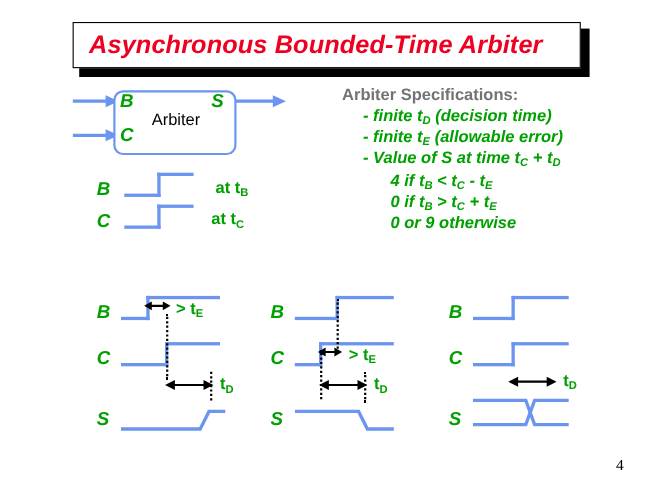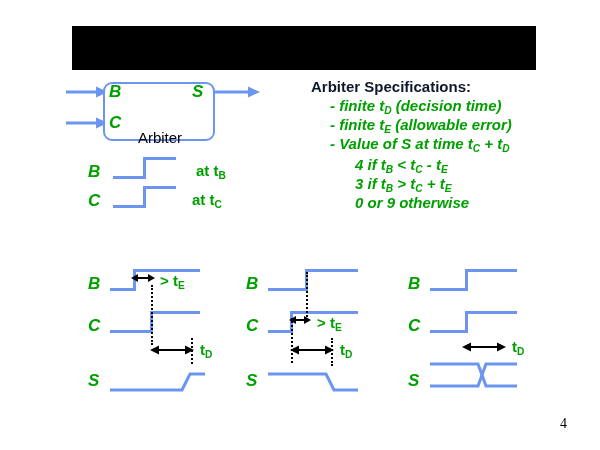--- a/index.html
+++ b/index.html
@@ -39,28 +39,28 @@
     position:absolute;width:0;border-left:2px dotted #000000;
   }
 
   
   #arb-box{
     position:absolute;left:103px;top:82px;width:108px;height:55px;
     border:2px solid #6b95ee;border-radius:9px;background:#ffffff;
   }
   #arb-label{
     position:absolute;left:120px;top:101px;width:80px;text-align:center;
-    font-size:15px;color:#000000;font-family:"Liberation Sans",sans-serif;margin-top:28px;
+    font-size:15px;color:#000000;font-family:"Liberation Sans",sans-serif;
   }
   .arrow-svg{position:absolute;}
 
   
   #spec-title{
     position:absolute;left:311px;top:78px;
-    font-size:15px;font-weight:bold;color:#0f172a;white-space:nowrap;
+    font-size:15px;font-weight:bold;color:#737373;white-space:nowrap;
   }
   .spec-line{
     position:absolute;font-size:15px;font-weight:bold;color:#00a000;
     white-space:nowrap;
     font-style:italic;
   }
 
   
   .atlabel{
     position:absolute;font-size:15px;font-weight:bold;color:#00a000;
@@ -76,20 +76,23 @@
     position:absolute;left:560px;top:416px;
     font-size:14px;color:#000000;font-family:"Liberation Serif",serif;
   }
 </style>
 </head>
 <body>
 
 <div id="slide">
 
   <div id="title-shadow"></div>
+  <div id="title-box">
+    <div id="title-text">Asynchronous Bounded-Time Arbiter</div>
+  </div>
 
   <div>
 
     <svg class="arrow-svg" style="left:66px;top:85px;" width="42" height="14">
       <line x1="0" y1="7" x2="34" y2="7" stroke="#6b95ee" stroke-width="3"></line>
       <polygon points="30,1.5 42,7 30,12.5" fill="#6b95ee"></polygon>
     </svg>
 
     <svg class="arrow-svg" style="left:66px;top:116px;" width="42" height="14">
       <line x1="0" y1="7" x2="34" y2="7" stroke="#6b95ee" stroke-width="3"></line>
@@ -131,21 +134,21 @@
     <div id="spec-title">Arbiter Specifications:</div>
 
     <div class="spec-line" style="left:330px;top:97px;"><span>-</span> <span>finite t</span><span class="sub">D</span><span> (decision time)</span></div>
 
     <div class="spec-line" style="left:330px;top:116px;text-align:right;"><span>-</span> <span>finite t</span><span class="sub">E</span><span> (allowable error)</span></div>
 
     <div class="spec-line" style="left:330px;top:135px;"><span>-</span> <span>Value of S at time t</span><span class="sub">C</span><span> + t</span><span class="sub">D</span></div>
 
     <div class="spec-line" style="left:355px;top:156px;"><span>4 if t</span><span class="sub">B</span><span> &lt; t</span><span class="sub">C</span><span> - t</span><span class="sub">E</span></div>
 
-    <div class="spec-line" style="left:355px;top:175px;"><span>3 if t</span><span class="sub">B</span><span> &gt; t</span><span class="sub">C</span><span> + t</span><span class="sub">E</span></div>
+    <div class="spec-line" style="left:355px;top:175px;"><span>0 if t</span><span class="sub">B</span><span> &gt; t</span><span class="sub">C</span><span> + t</span><span class="sub">E</span></div>
 
     <div class="spec-line" style="left:355px;top:194px;">0 or 9 otherwise</div>
   </div>
 
   <div>
     <div class="greenlbl" style="left:88px;top:274px;">B</div>
     <div class="greenlbl" style="left:88px;top:316px;">C</div>
     <div class="greenlbl" style="left:88px;top:371px;">S</div>
 
     <div class="blue-line hline" style="left:110px;top:288px;width:26px;"></div>

